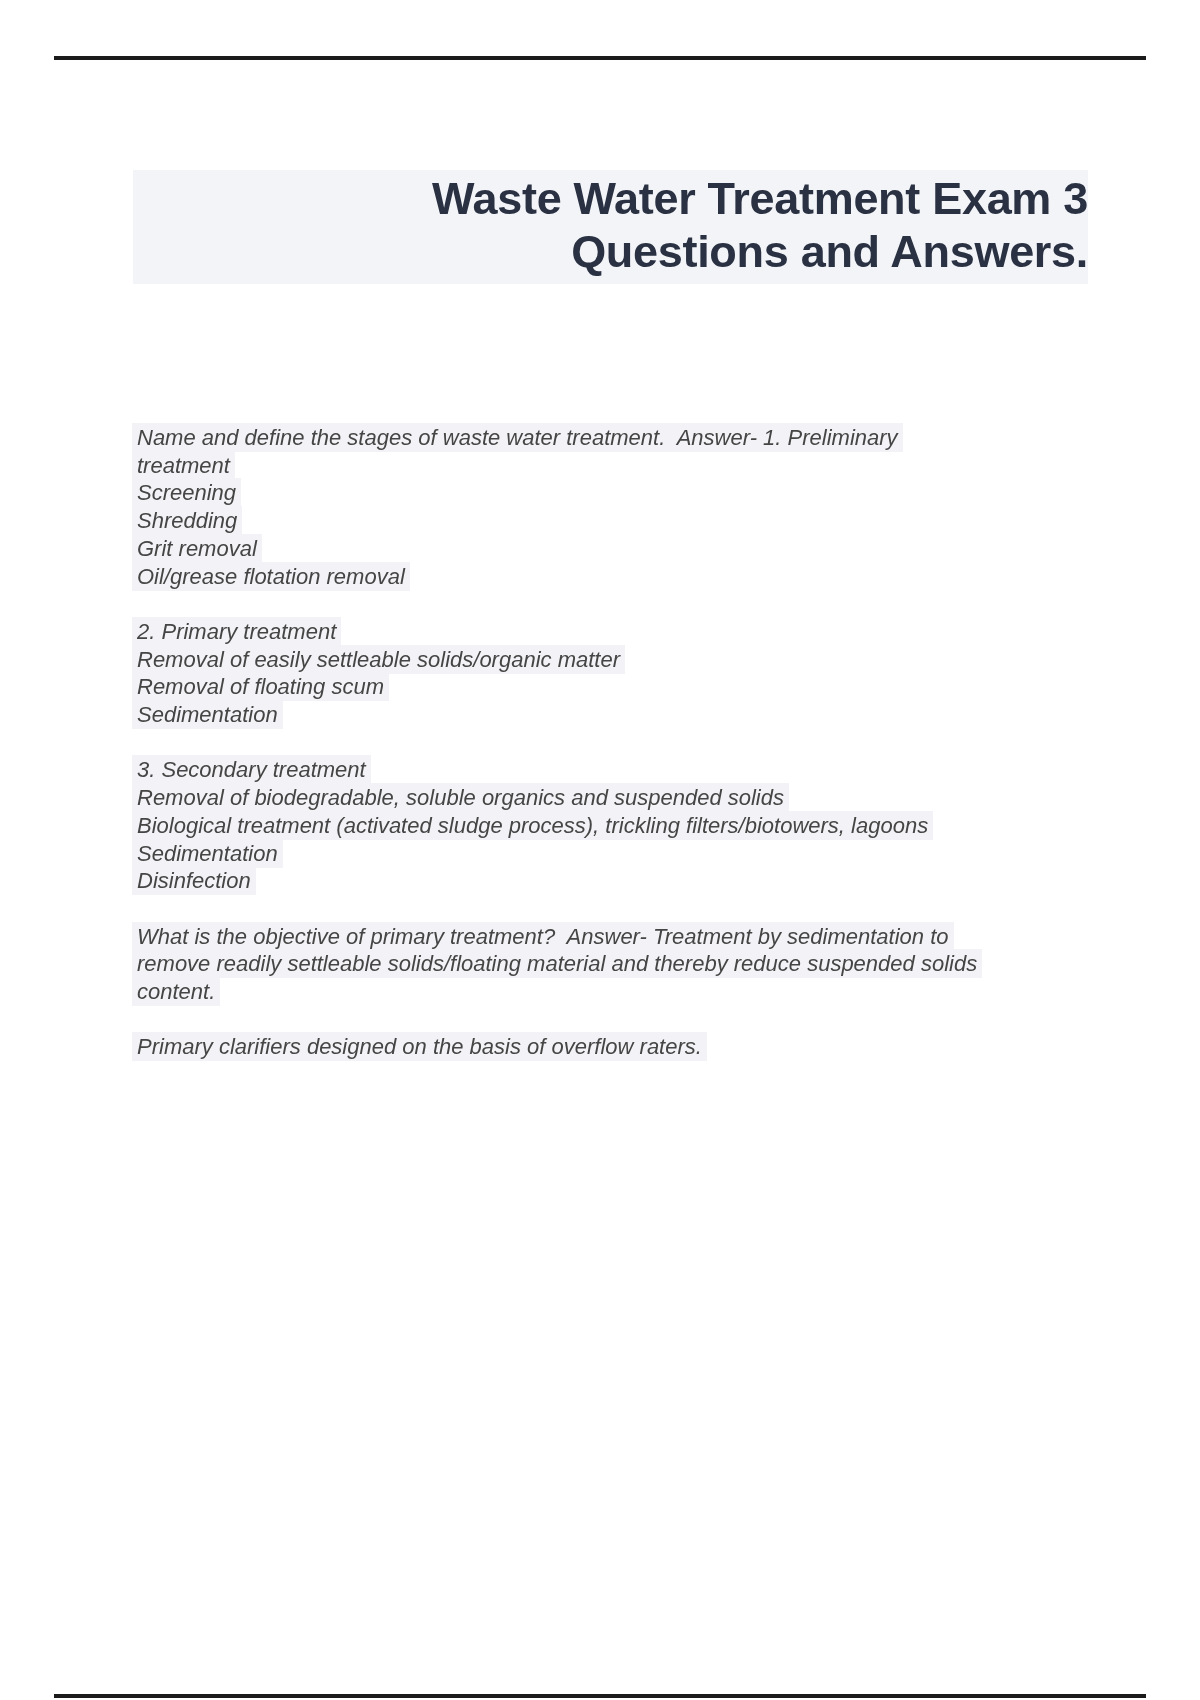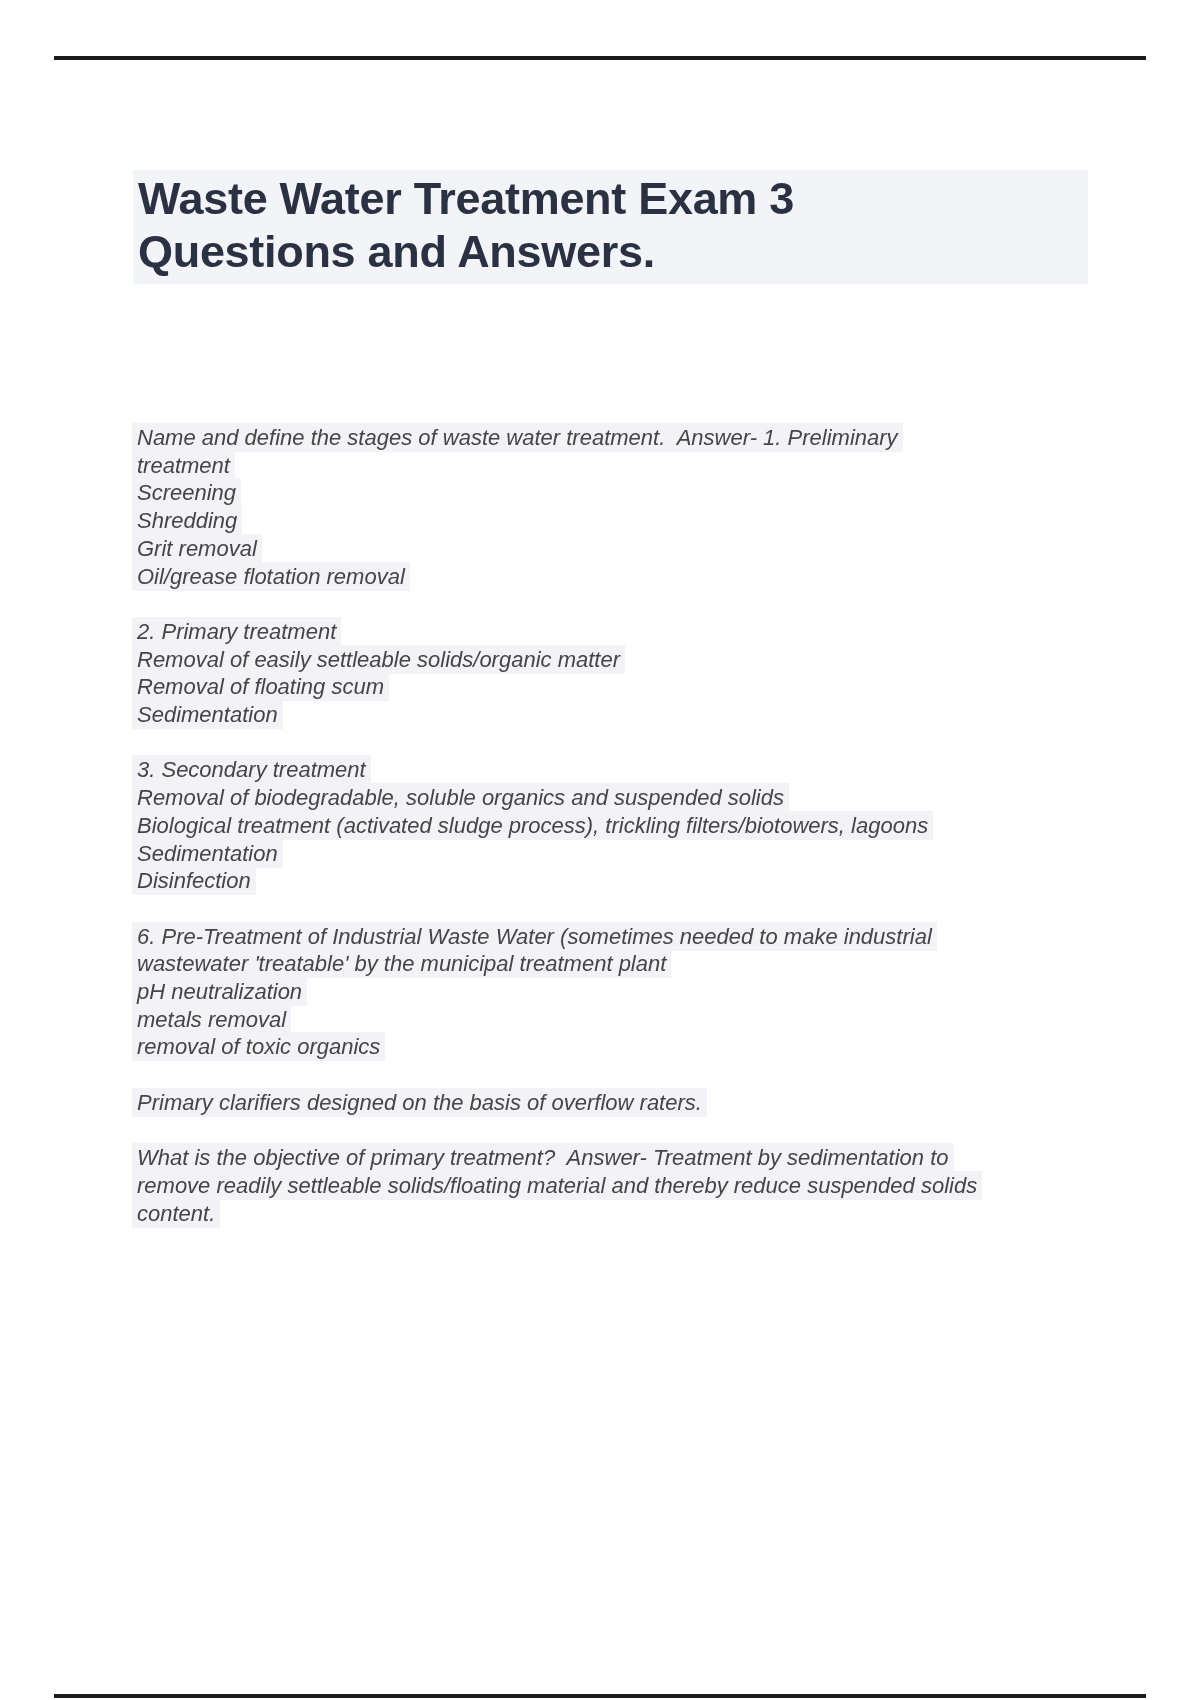--- a/index.html
+++ b/index.html
@@ -29,20 +29,21 @@
     padding: 2px 0 6px 5px;
   }
   .title-block h1 {
     margin: 0;
     font-size: 45px;
     line-height: 53px;
     font-weight: bold;
     color: #293142;
     white-space: pre-line;
     letter-spacing: -0.3px;
+    text-align: right;
   }
   .body-block {
     position: absolute;
     left: 137px;
     top: 424px;
     width: 1005px;
   }
   .para {
     margin: 0 0 27.7px 0;
     font-size: 22px;
@@ -79,25 +80,20 @@
 Oil/grease flotation removal</span></p>
     <p class="para"><span class="hl">2. Primary treatment
 Removal of easily settleable solids/organic matter
 Removal of floating scum
 Sedimentation</span></p>
     <p class="para"><span class="hl">3. Secondary treatment
 Removal of biodegradable, soluble organics and suspended solids
 Biological treatment (activated sludge process), trickling filters/biotowers, lagoons
 Sedimentation
 Disinfection</span></p>
-    <p class="para"><span class="hl">6. Pre-Treatment of Industrial Waste Water (sometimes needed to make industrial
-wastewater 'treatable' by the municipal treatment plant
-pH neutralization
-metals removal
-removal of toxic organics</span></p>
-    <p class="para"><span class="hl">Primary clarifiers designed on the basis of overflow raters.</span></p>
     <p class="para"><span class="hl">What is the objective of primary treatment?  Answer- Treatment by sedimentation to
 remove readily settleable solids/floating material and thereby reduce suspended solids
 content.</span></p>
+    <p class="para"><span class="hl">Primary clarifiers designed on the basis of overflow raters.</span></p>
   </main>
 
   <div class="rule rule-bottom"></div>
 </div>
 
 </body></html>

